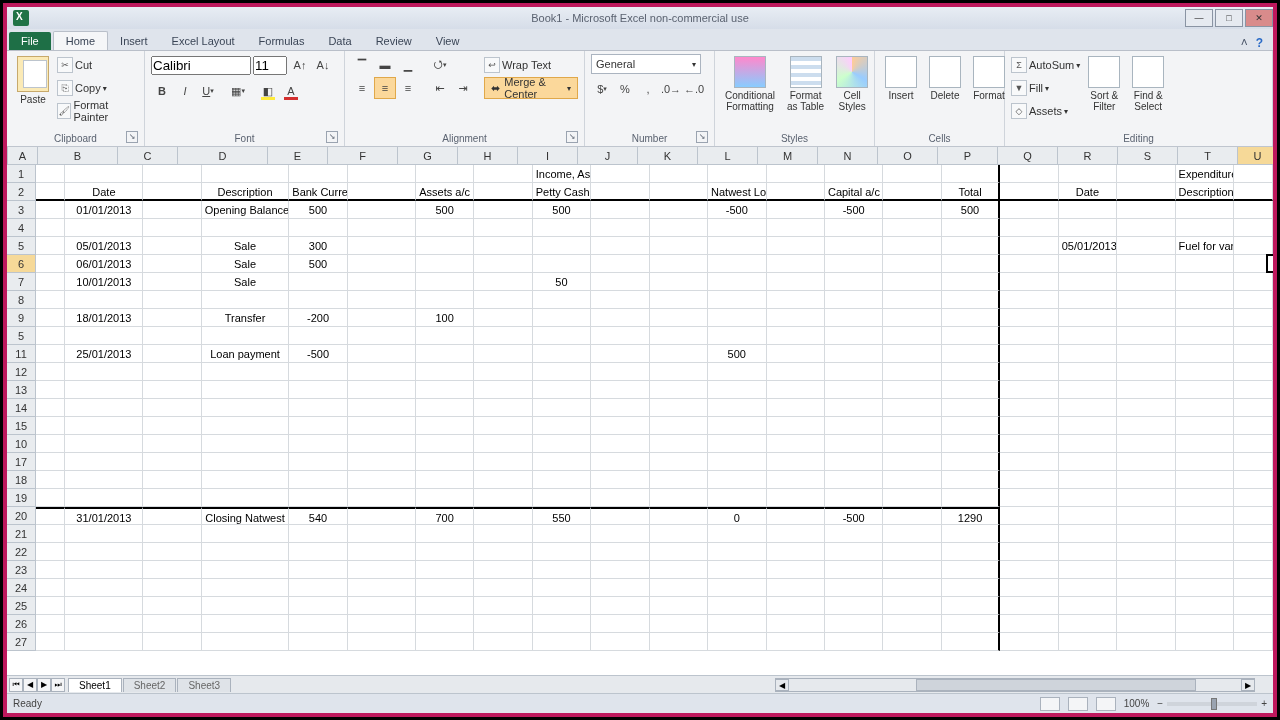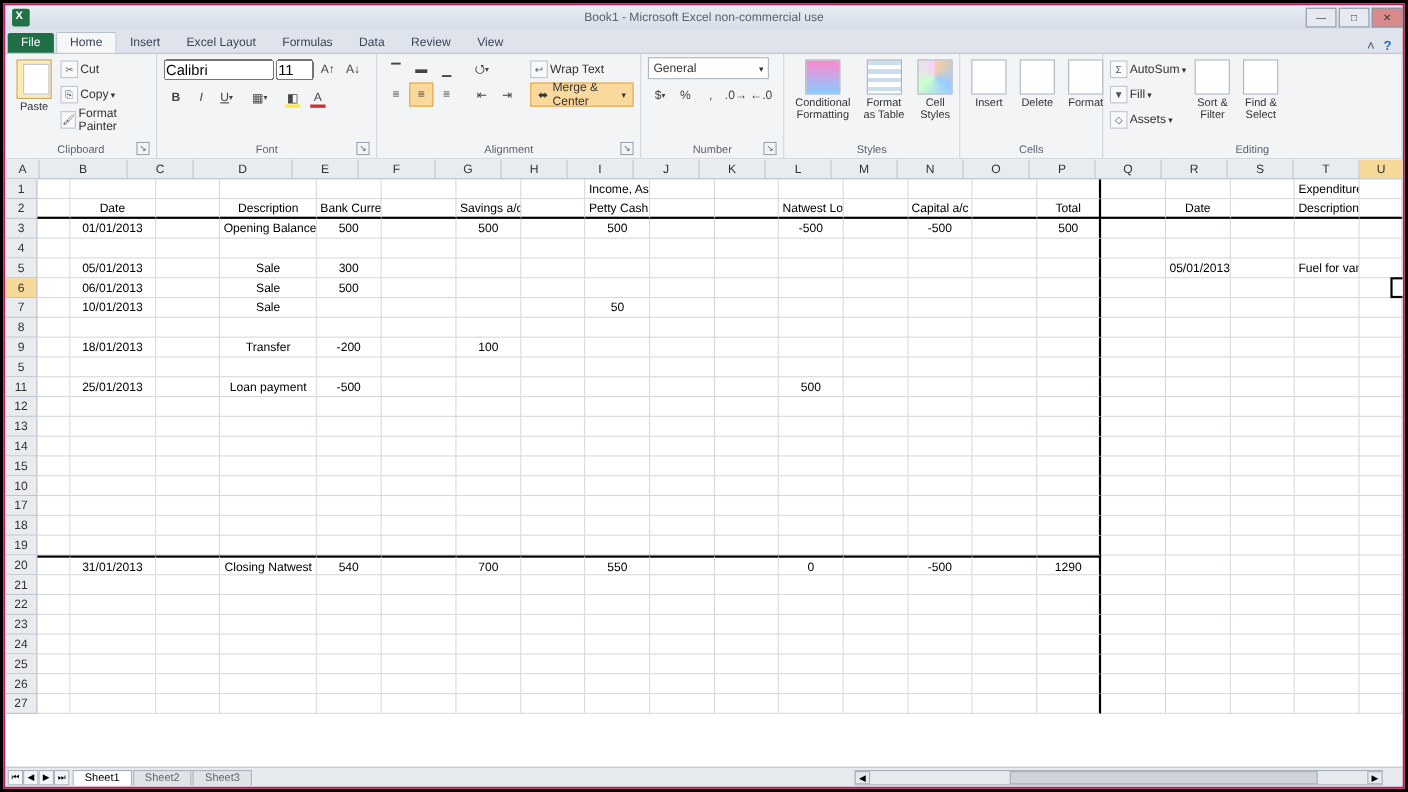--- a/index.html
+++ b/index.html
@@ -1,17 +1,17 @@
 <!DOCTYPE html>
 <html><head>
 <meta charset="utf-8">
 <style>
 * { margin:0; padding:0; box-sizing:border-box; font-family:"Segoe UI",Tahoma,sans-serif; }
 body { background:#000; width:1280px; height:720px; overflow:hidden; position:relative; }
-.app { position:absolute; left:3px; top:3px; right:3px; bottom:3px; background:#fff; display:flex; flex-direction:column; border:2px solid #be185d; }
+.app { position:absolute; left:3px; top:3px; right:3px; bottom:3px; background:#fff; display:flex; flex-direction:column; border:4px solid #be185d; }
 
 .titlebar { height:22px; background:linear-gradient(#e8edf4,#d6dde8); display:flex; align-items:center; font-size:11px; color:#4a5568; position:relative; }
 .titlebar .icon { width:16px; height:16px; margin:0 6px; background:#217346; border-radius:2px; position:relative; }
 .titlebar .icon::after{content:"X";color:#fff;font-size:10px;font-weight:bold;position:absolute;left:3px;top:1px;}
 .titlebar .title { position:absolute; left:50%; transform:translateX(-50%); color:#5a6270; }
 .titlebar .winbtns { margin-left:auto; display:flex; }
 .titlebar .winbtns div { width:28px; height:18px; border:1px solid #8a94a3; margin-left:2px; background:#e6eaf0; display:flex; align-items:center; justify-content:center; font-size:9px; color:#333; }
 .titlebar .winbtns .close { background:#d98b8b; }
 
 .tabbar { height:22px; background:#dfe4ec; display:flex; align-items:flex-end; padding-left:2px; border-bottom:1px solid #b9bfc9; }
@@ -340,21 +340,21 @@
           <div class="c" style="width: 40px;"></div>
         </div>
         <div class="r">
           <div class="rh">2</div>
           <div class="c thickB" style="width: 30px;"></div>
           <div class="c thickB center" style="width: 80px;">Date</div>
           <div class="c thickB" style="width: 60px;"></div>
           <div class="c thickB center" style="width: 90px;">Description</div>
           <div class="c thickB center" style="width: 60px;">Bank Current a/c</div>
           <div class="c thickB" style="width: 70px;"></div>
-          <div class="c thickB center" style="width: 60px;">Savings a/c</div>
+          <div class="c thickB center" style="width: 60px;">Assets a/c</div>
           <div class="c thickB" style="width: 60px;"></div>
           <div class="c thickB center" style="width: 60px;">Petty Cash a/c</div>
           <div class="c thickB" style="width: 60px;"></div>
           <div class="c thickB" style="width: 60px;"></div>
           <div class="c thickB center" style="width: 60px;">Natwest Loan a/c</div>
           <div class="c thickB" style="width: 60px;"></div>
           <div class="c thickB center" style="width: 60px;">Capital a/c</div>
           <div class="c thickB" style="width: 60px;"></div>
           <div class="c thickR thickB center" style="width: 60px;">Total</div>
           <div class="c thickB" style="width: 60px;"></div>
@@ -976,13 +976,28 @@
     <div class="st">Sheet1</div>
     <div class="st inactive">Sheet2</div>
     <div class="st inactive">Sheet3</div>
     <div class="hscroll">
       <div class="arrL">◀</div>
       <div class="thumb"></div>
       <div class="arrR">▶</div>
     </div>
   </div>
 
+  <div class="status">
+    <span>Ready</span>
+    <div class="spacer"></div>
+    <div class="viewbtn"></div>
+    <div class="viewbtn"></div>
+    <div class="viewbtn"></div>
+    <span>100%</span>
+    <div class="zoom">
+      <span>−</span>
+      <div class="slider">
+          <div class="th"></div>
+        </div>
+      <span>+</span>
+    </div>
+  </div>
 </div>
 
 </body></html>

